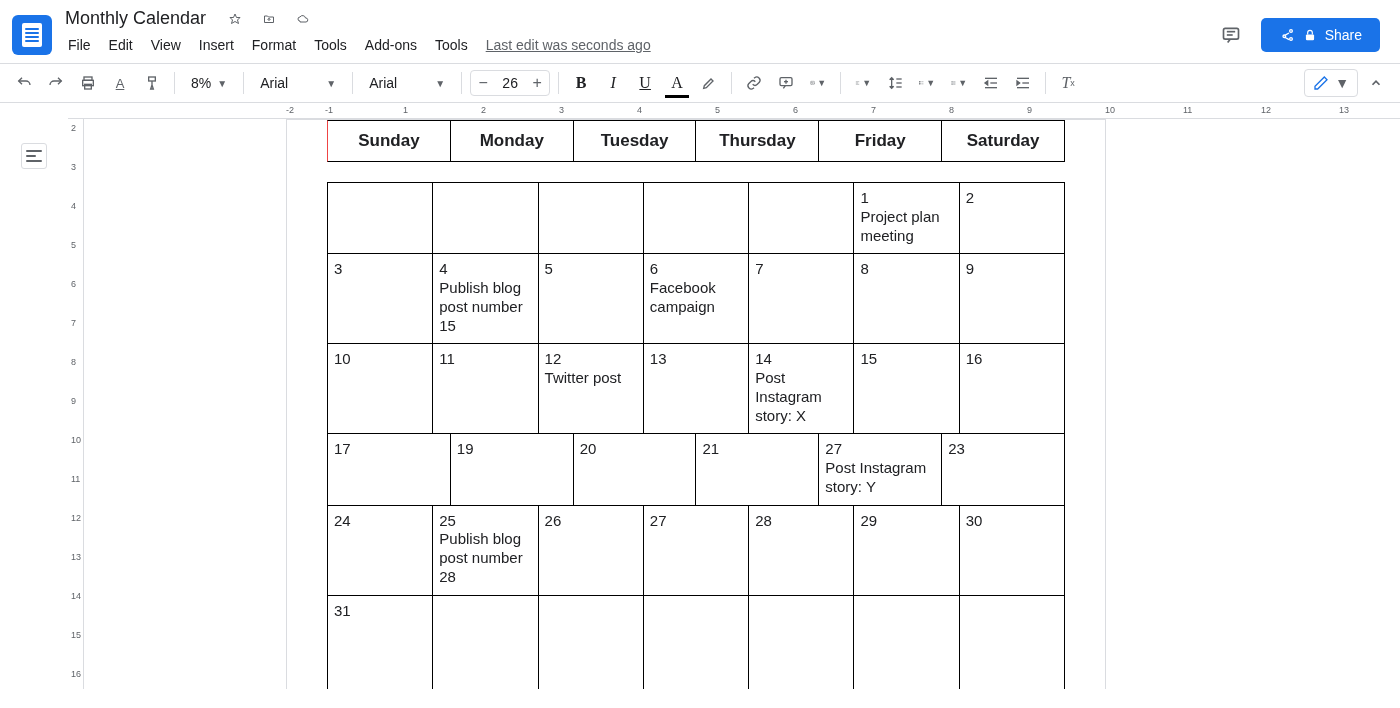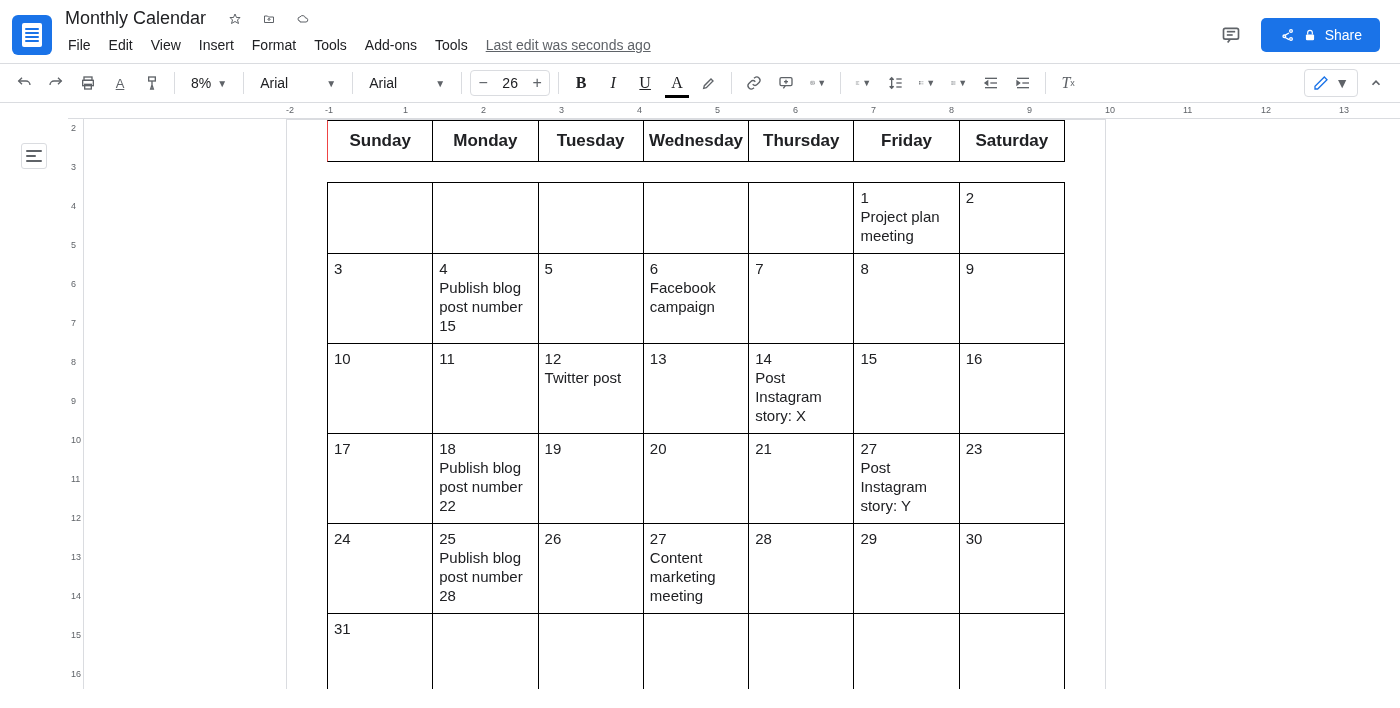--- a/index.html
+++ b/index.html
@@ -353,21 +353,20 @@
         <span class="vtick" style="top: 472px;">14</span>
         <span class="vtick" style="top: 511px;">15</span>
         <span class="vtick" style="top: 550px;">16</span>
       </div>
     <div class="page-area">
       <div class="page">
         <div class="cal-header" id="cal-header">
             <div>Sunday</div>
             <div>Monday</div>
             <div>Tuesday</div>
-            <div>Wednesday</div>
             <div>Thursday</div>
             <div>Friday</div>
             <div>Saturday</div>
           </div>
         <div class="cal-grid" id="cal-grid">
             <div class="cal-row">
               <div class="cal-cell">
                 <div class="day"></div>
               </div>
               <div class="cal-cell">
@@ -438,24 +437,20 @@
               </div>
               <div class="cal-cell">
                 <div class="day">16</div>
               </div>
             </div>
             <div class="cal-row">
               <div class="cal-cell">
                 <div class="day">17</div>
               </div>
               <div class="cal-cell">
-                <div class="day">18</div>
-                <div class="event">Publish blog post number 22</div>
-              </div>
-              <div class="cal-cell">
                 <div class="day">19</div>
               </div>
               <div class="cal-cell">
                 <div class="day">20</div>
               </div>
               <div class="cal-cell">
                 <div class="day">21</div>
               </div>
               <div class="cal-cell">
                 <div class="day">27</div>
@@ -471,21 +466,20 @@
               </div>
               <div class="cal-cell">
                 <div class="day">25</div>
                 <div class="event">Publish blog post number 28</div>
               </div>
               <div class="cal-cell">
                 <div class="day">26</div>
               </div>
               <div class="cal-cell">
                 <div class="day">27</div>
-                <div class="event">Content marketing meeting</div>
               </div>
               <div class="cal-cell">
                 <div class="day">28</div>
               </div>
               <div class="cal-cell">
                 <div class="day">29</div>
               </div>
               <div class="cal-cell">
                 <div class="day">30</div>
               </div>

